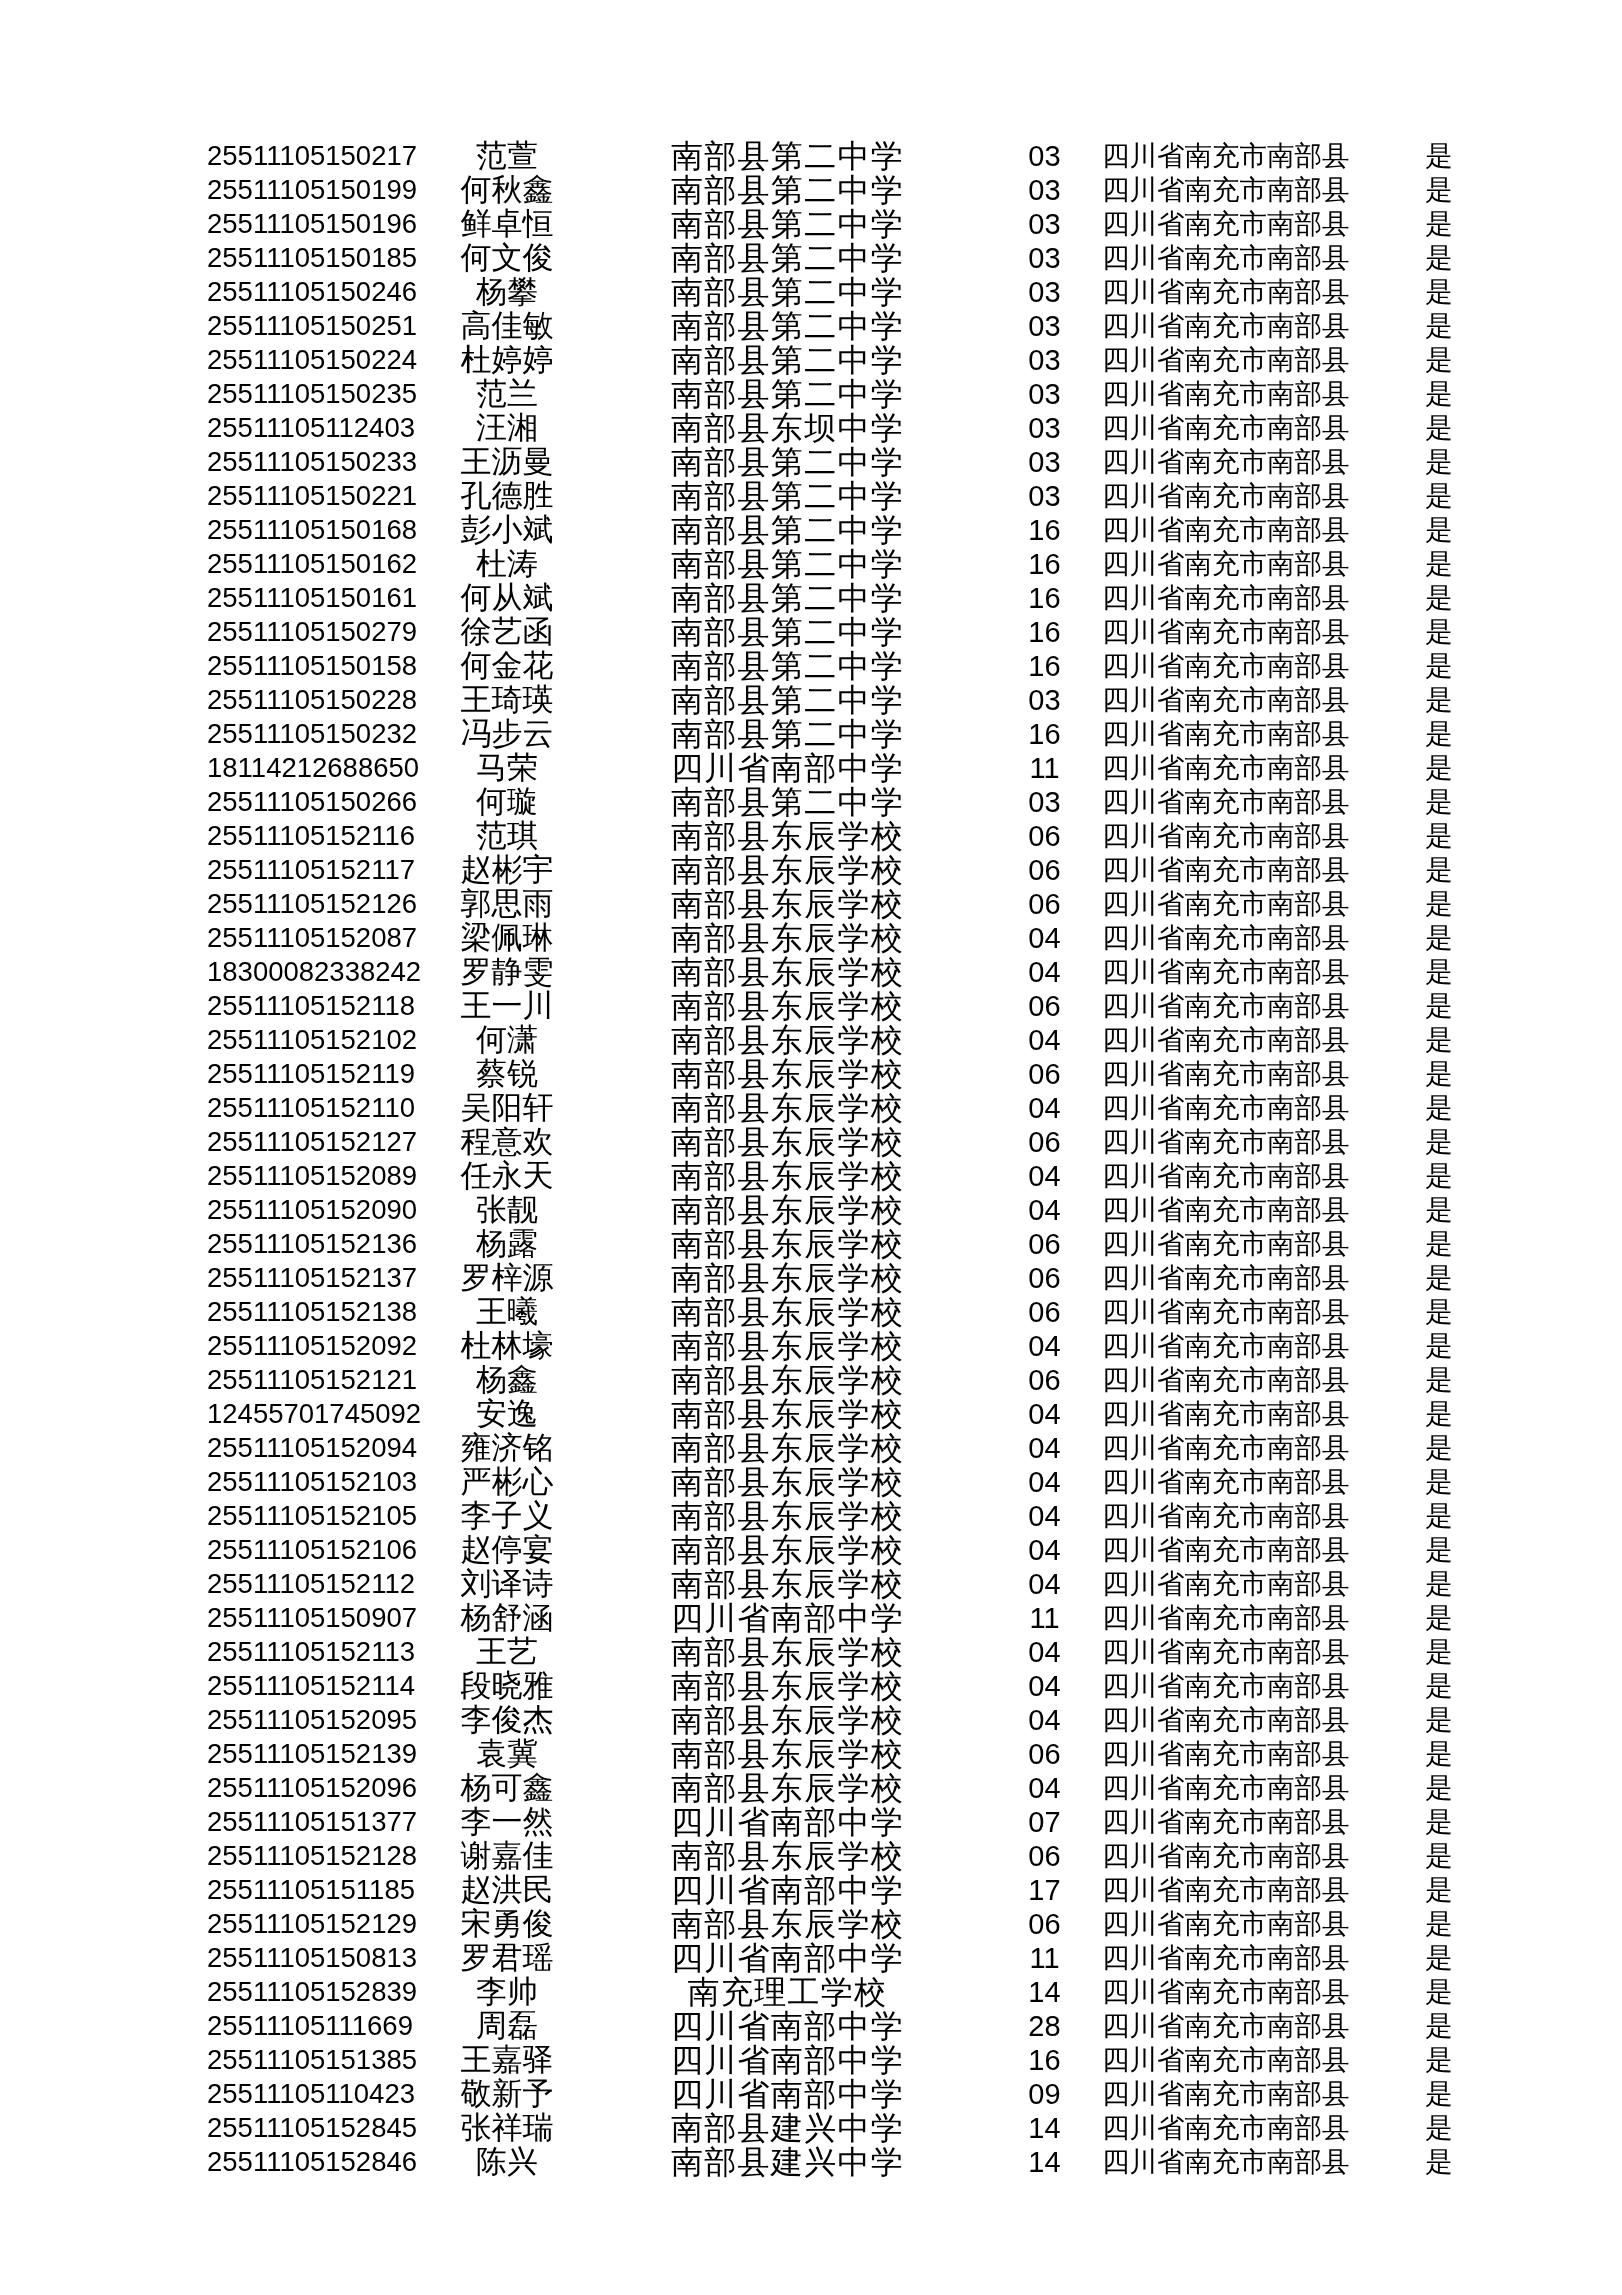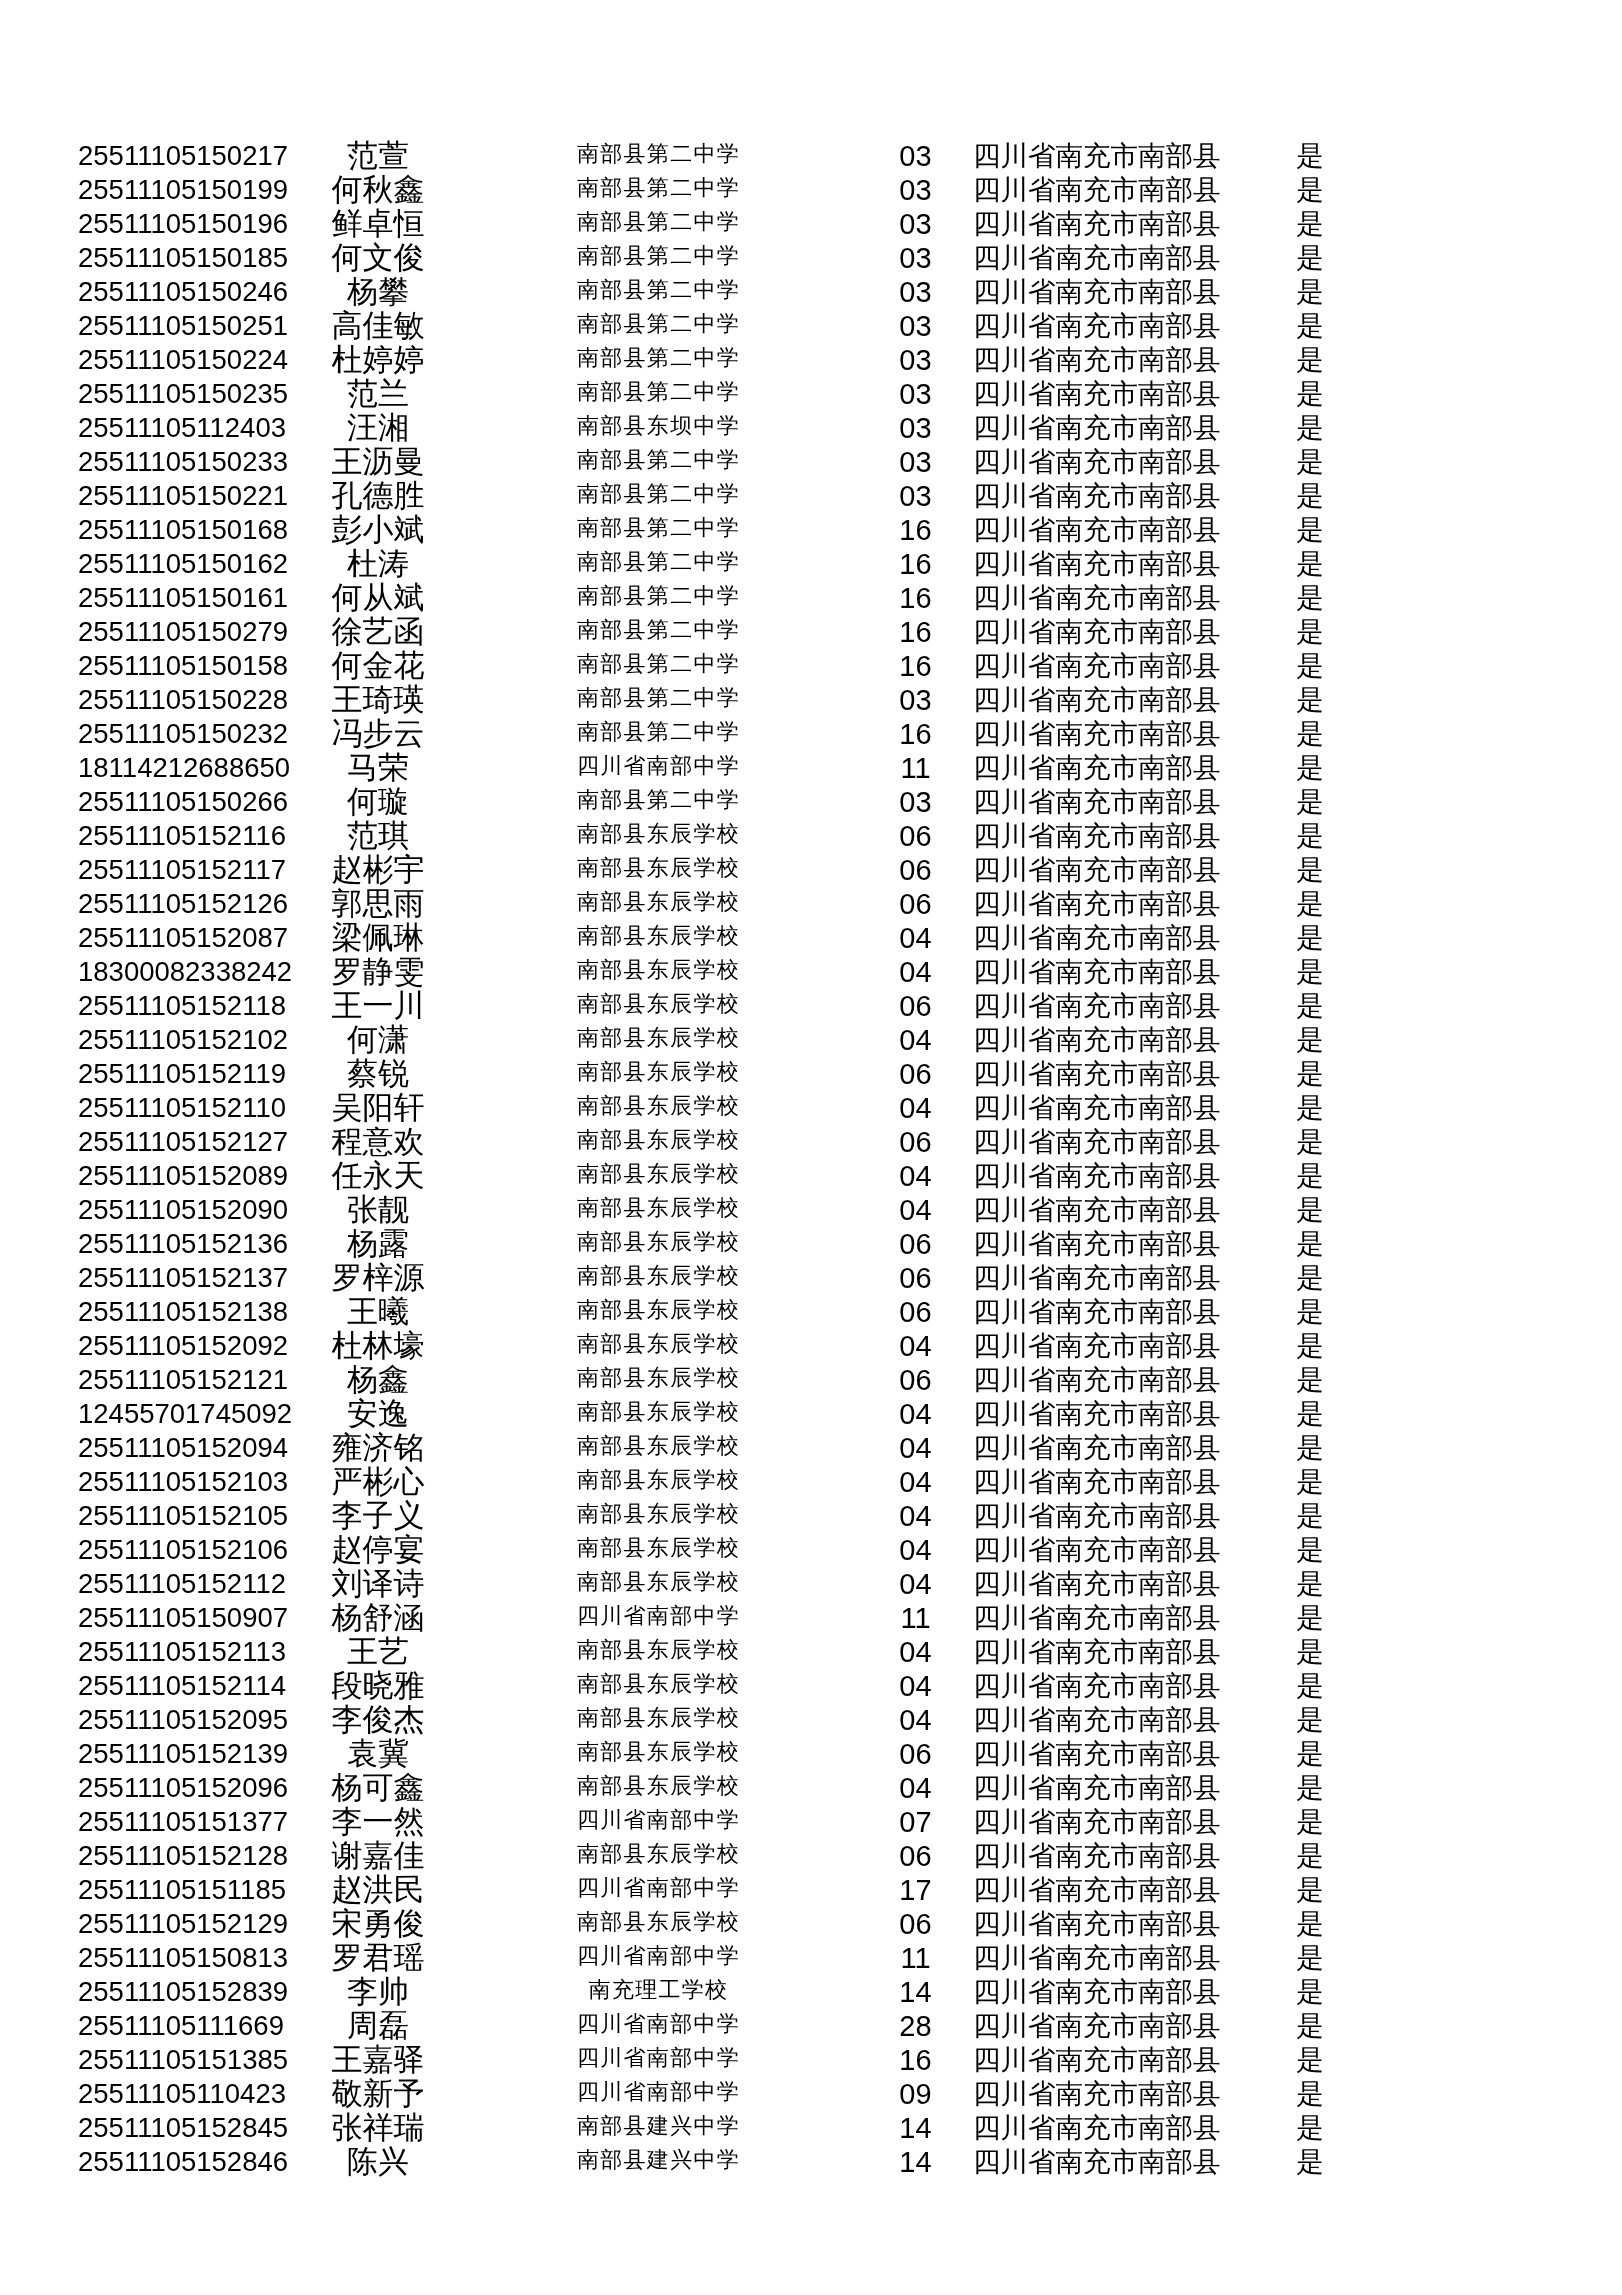--- a/index.html
+++ b/index.html
@@ -20,20 +20,21 @@
     left: 0;
     top: 139px;
     width: 1623px;
   }
   .row {
     display: flex;
     height: 34px;
     line-height: 34px;
     margin-left: 78px;
     white-space: nowrap;
+    justify-content: center;
   }
   .cell {
     display: block;
     overflow: visible;
   }
   .c-id {
     width: 216px;
     text-align: left;
     font-family: "Liberation Sans", "DejaVu Sans", sans-serif;
     font-size: 27.5px;
@@ -41,22 +42,22 @@
   .c-name {
     width: 168px;
     text-align: center;
     font-family: Liberation Serif, serif;
     font-size: 31px;
   }
   .c-school {
     margin-left: 76px;
     width: 241px;
     text-align: center;
-    font-family: Liberation Mono, monospace;
-    font-size: 22px;
+    font-family: Liberation Sans, sans-serif;
+    font-size: 32px;
     letter-spacing: 1.3px;
   }
   .c-code {
     margin-left: 79px;
     width: 115px;
     text-align: center;
     font-family: Liberation Sans, sans-serif;
     font-size: 29px;
   }
   .c-region {

